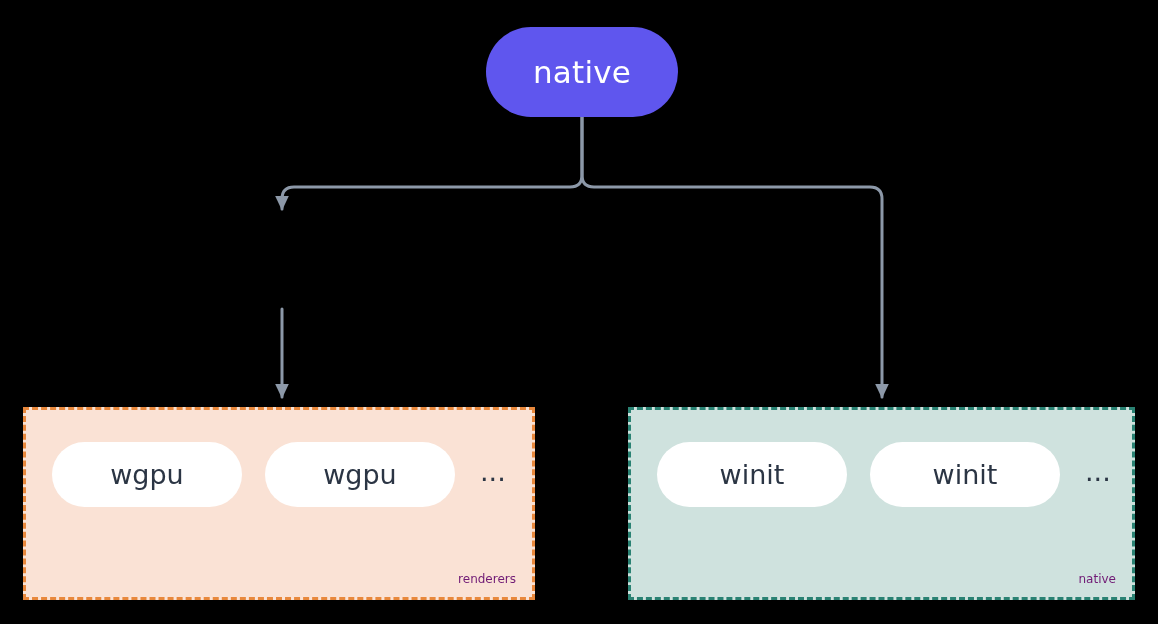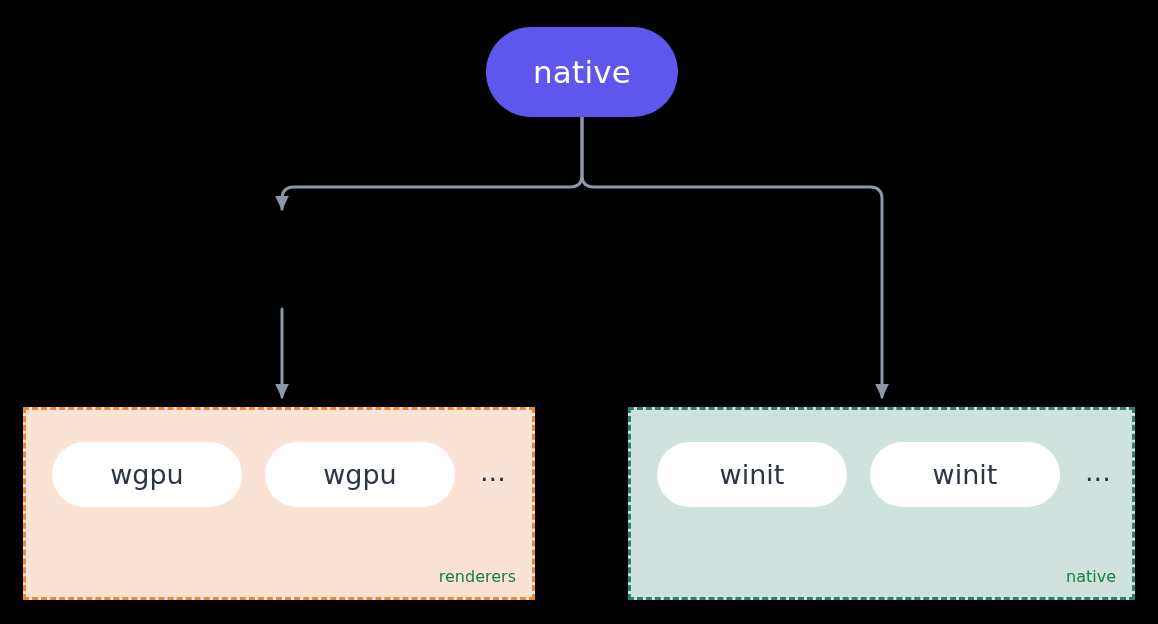--- a/index.html
+++ b/index.html
@@ -105,22 +105,22 @@
     font-size: 27px;
     line-height: 1;
     padding-left: 2px;
     padding-bottom: 6px;
     white-space: nowrap;
   }
   .group-label {
     position: absolute;
     right: 16px;
     bottom: 12px;
-    color: #15803d;
-    font-size: 16px;
+    color: #701a75;
+    font-size: 12px;
     line-height: 1;
     white-space: nowrap;
   }
 </style>
 </head>
 <body>
 
 <div id="canvas">
 
   <svg id="edges" viewBox="0 0 1158 624" width="1158" height="624" xmlns="http://www.w3.org/2000/svg">

